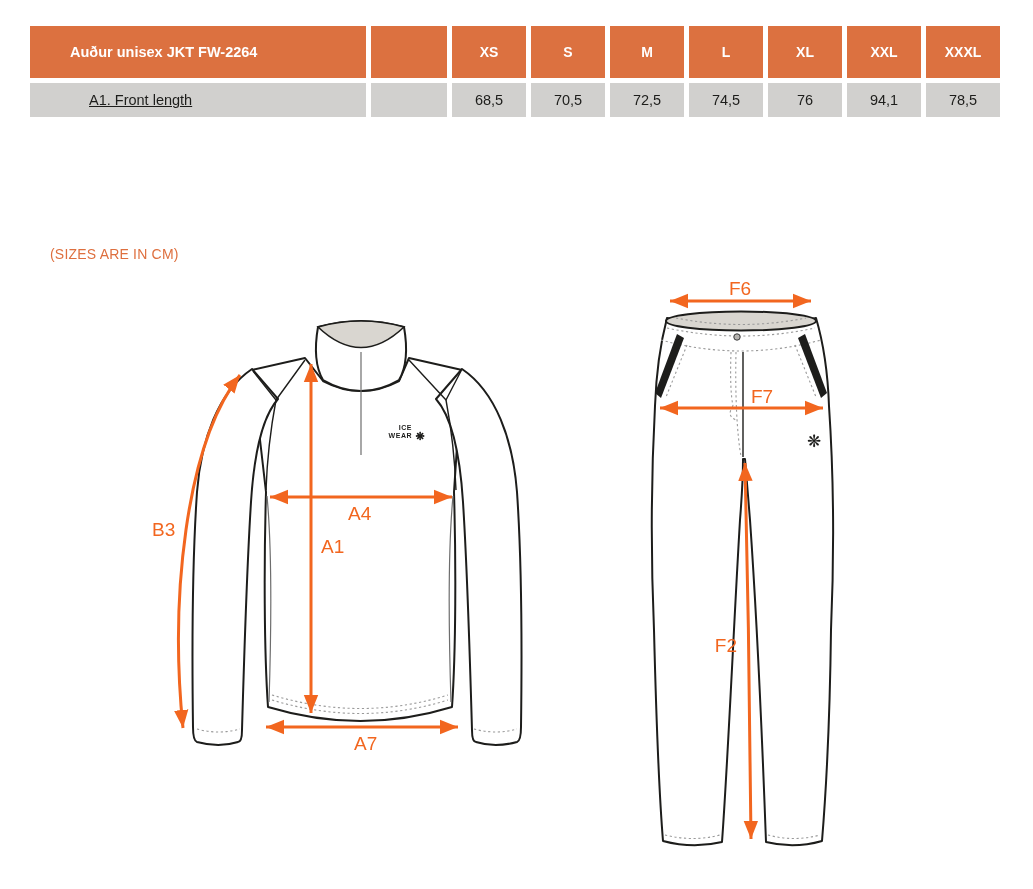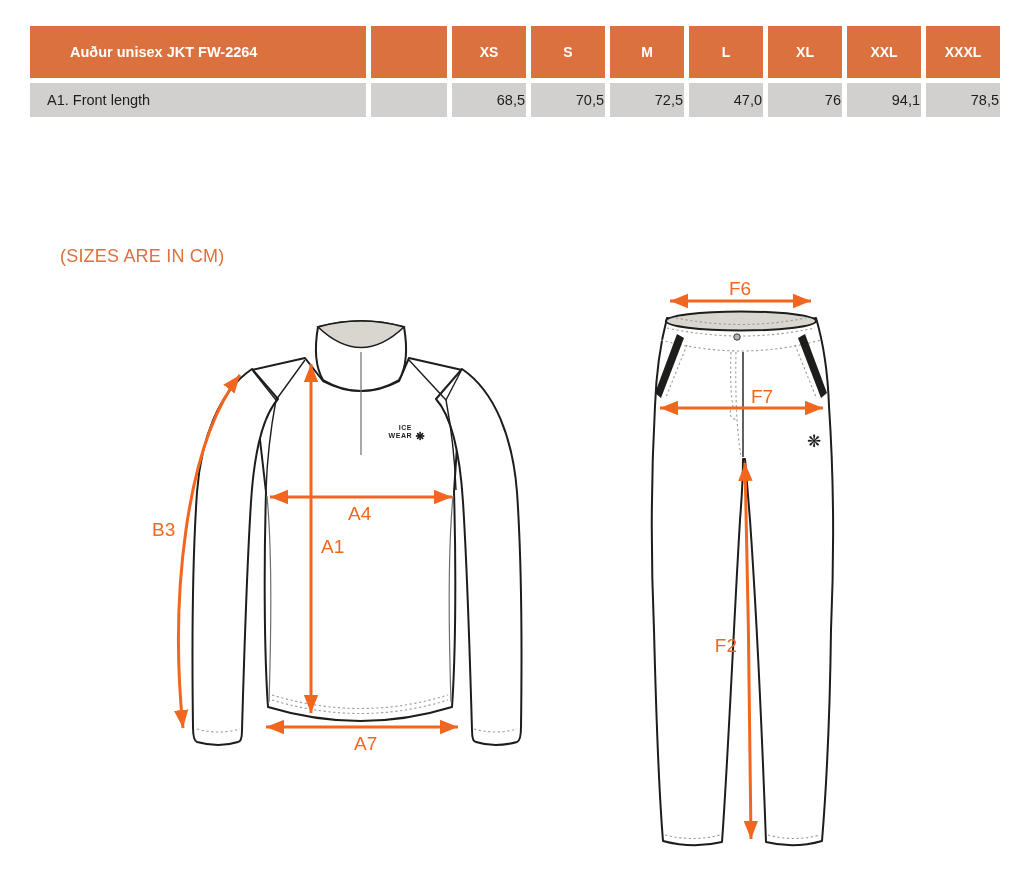--- a/index.html
+++ b/index.html
@@ -12,28 +12,28 @@
     position:absolute;left:25px;top:21px;
     border-collapse:separate;border-spacing:5px;table-layout:fixed;
   }
   .size-table th,.size-table td{overflow:hidden;white-space:nowrap;}
   .size-table th{
     background:#DC7140;color:#ffffff;font-weight:bold;font-size:14px;
     height:50px;text-align:center;vertical-align:middle;
   }
   .size-table th.hdr-title{text-align:left;padding-left:40px;font-size:14.5px;}
   .size-table td{
-    height:32px;font-size:14.5px;color:#1d1d1b;text-align:right;vertical-align:middle;
+    height:32px;font-size:14.5px;color:#1d1d1b;text-align:center;vertical-align:middle;
   }
   .size-table tr.dark td{background:#D1D0CE;}
   .size-table tr.light td{background:#E5E3E1;}
-  .size-table td.lbl{text-align:left;padding-left:17px;}
+  .size-table td.lbl{text-align:left;padding-left:59px;text-decoration:underline;}
   .note{
-    position:absolute;left:60px;top:246px;color:#DE6F3E;
-    font-size:18px;letter-spacing:.2px;
+    position:absolute;left:50px;top:246px;color:#DE6F3E;
+    font-size:14px;letter-spacing:.2px;
   }
   
   svg.diagram{position:absolute;}
   svg.diagram .outline{fill:#ffffff;stroke:#1d1d1b;stroke-width:2;stroke-linejoin:round;}
   svg.diagram .seam{fill:none;stroke:#1d1d1b;stroke-width:1.4;stroke-linejoin:round;}
   svg.diagram .thin{fill:none;stroke:#6d6d6d;stroke-width:1.2;}
   svg.diagram .stitch{fill:none;stroke:#9a9a9a;stroke-width:1.1;stroke-dasharray:2.2,2.6;}
   svg.diagram .arrow{fill:none;stroke:#F2661F;stroke-width:3;}
   svg.diagram .dim-label{fill:#F2661F;font-size:19px;}
   svg.diagram .logo-txt{fill:#1d1d1b;font-weight:bold;}
@@ -66,21 +66,21 @@
       <th>XL</th>
       <th>XXL</th>
       <th>XXXL</th>
     </tr>
     <tr class="dark">
       <td class="lbl">A1. Front length</td>
       <td></td>
       <td>68,5</td>
       <td>70,5</td>
       <td>72,5</td>
-      <td>47,0</td>
+      <td>74,5</td>
       <td>76</td>
       <td>94,1</td>
       <td>78,5</td>
     </tr>
   </tbody>
     </table>
 
   <div class="note">(SIZES ARE IN CM)</div>
 
   <svg class="diagram" style="left:145px;top:288px;" width="400" height="480" viewBox="145 288 400 480">

